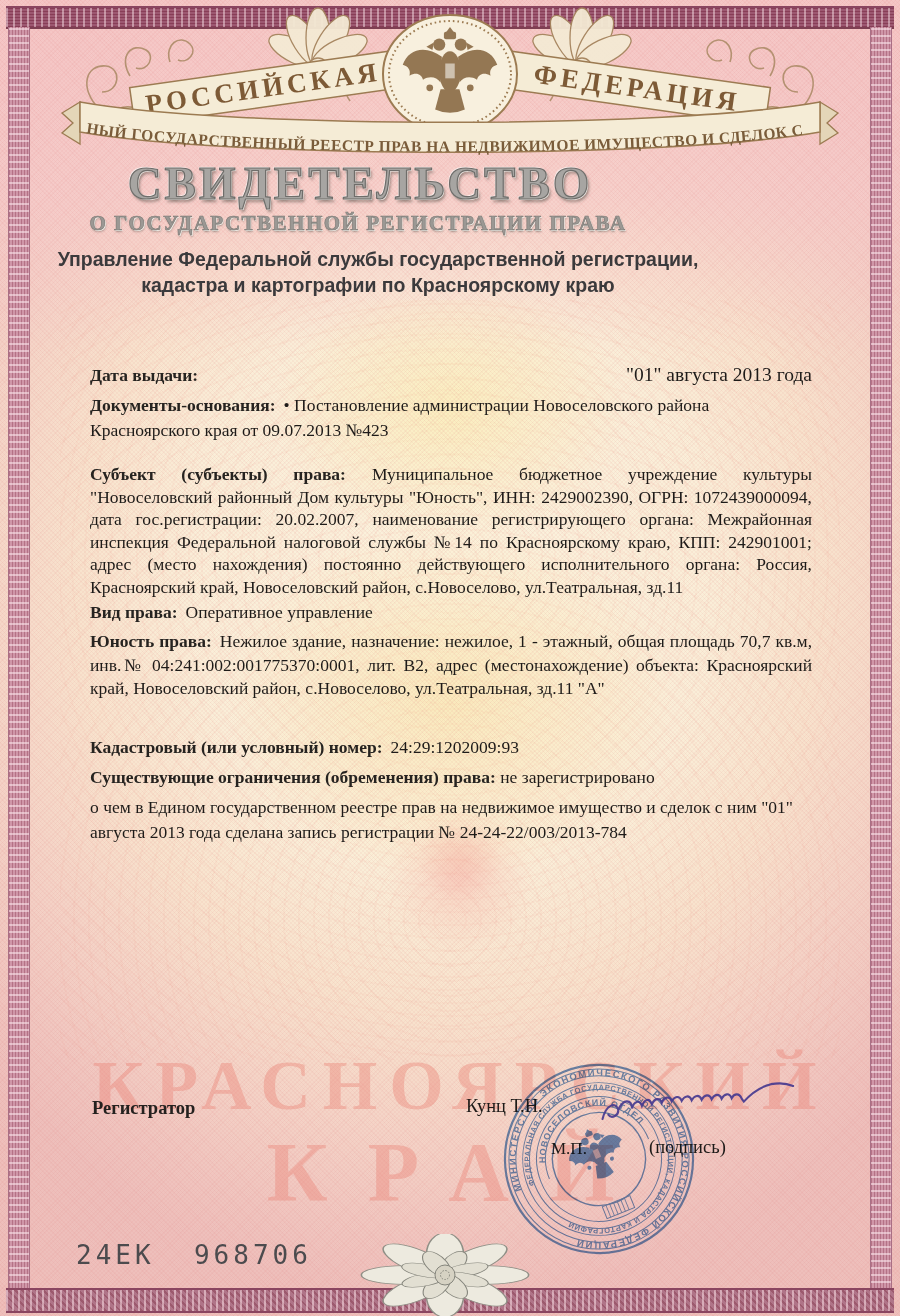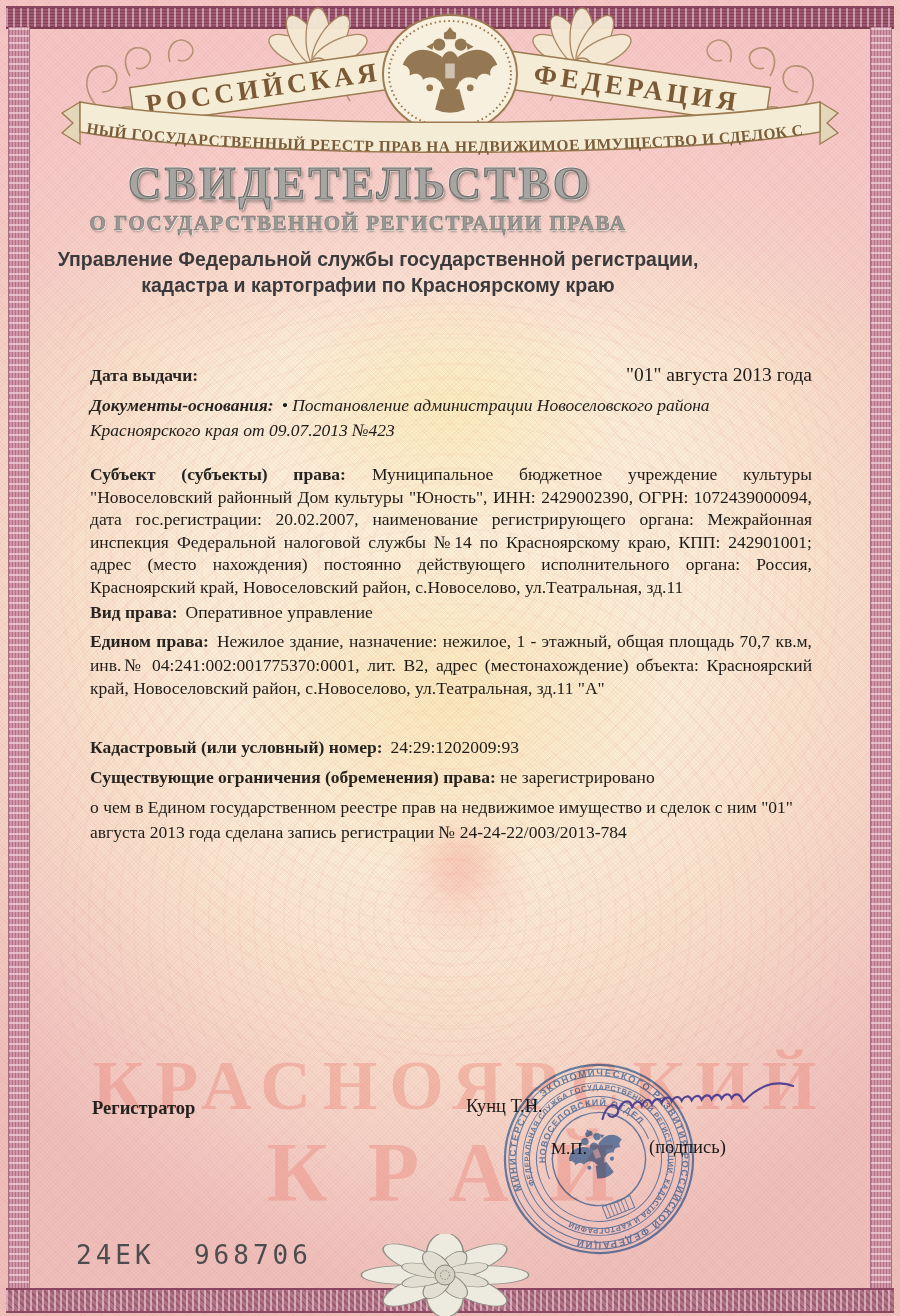--- a/index.html
+++ b/index.html
@@ -84,21 +84,21 @@
     color:#3b3a3c;
   }
 
   
   .blk { position:absolute; left:90px; width:722px; font-size:17.5px; color:#1e1b19; }
   .blk b { color:#262320; }
   .gap { display:inline-block; width:26px; }
   .gap-s { display:inline-block; width:8px; }
   .date-row { top:364px; display:flex; justify-content:space-between; align-items:baseline; }
   .date-row .val { font-size:19.5px; }
-  .docs { top:393px; width:690px; line-height:25px;font-style:italic; }
+  .docs { top:393px; width:690px; line-height:25px; }
   .subject { top:447px; line-height:22.5px; text-align:justify;margin-top:16px; }
   .vid { top:602px; }
   .object { top:630px; line-height:23.5px; text-align:justify; }
   .cadastral { top:737px; }
   .restrict { top:767px; }
   .record { top:795px; line-height:25px; }
 
   
   .wm { position:absolute; left:0; width:900px; text-align:center; font-family:"Liberation Serif", serif;
         font-weight:bold; color:rgba(233,126,112,.38); pointer-events:none;padding-left:21px; }
@@ -229,21 +229,21 @@
 
   <div class="blk subject">
     <b>Субъект (субъекты) права:</b><span class="gap"></span><span>Муниципальное бюджетное учреждение культуры "Новоселовский районный Дом культуры "Юность", ИНН: 2429002390, ОГРН: 1072439000094, дата гос.регистрации: 20.02.2007, наименование регистрирующего органа: Межрайонная инспекция Федеральной налоговой службы №14 по Красноярскому краю, КПП: 242901001; адрес (место нахождения) постоянно действующего исполнительного органа: Россия, Красноярский край, Новоселовский район, с.Новоселово, ул.Театральная, зд.11</span>
   </div>
 
   <div class="blk vid">
     <b>Вид права:</b><span class="gap-s"></span><span>Оперативное управление</span>
   </div>
 
   <div class="blk object">
-    <b>Едином права:</b><span class="gap-s"></span><span>Нежилое здание, назначение: нежилое, 1 - этажный, общая площадь 70,7 кв.м, инв.№ 04:241:002:001775370:0001, лит. В2, адрес (местонахождение) объекта: Красноярский край, Новоселовский район, с.Новоселово, ул.Театральная, зд.11 "А"</span>
+    <b>Юность права:</b><span class="gap-s"></span><span>Нежилое здание, назначение: нежилое, 1 - этажный, общая площадь 70,7 кв.м, инв.№ 04:241:002:001775370:0001, лит. В2, адрес (местонахождение) объекта: Красноярский край, Новоселовский район, с.Новоселово, ул.Театральная, зд.11 "А"</span>
   </div>
 
   <div class="blk cadastral">
     <b>Кадастровый (или условный) номер:</b><span class="gap-s"></span><span>24:29:1202009:93</span>
   </div>
 
   <div class="blk restrict">
     <b>Существующие ограничения (обременения) права:</b> <span>не зарегистрировано</span>
   </div>
 

